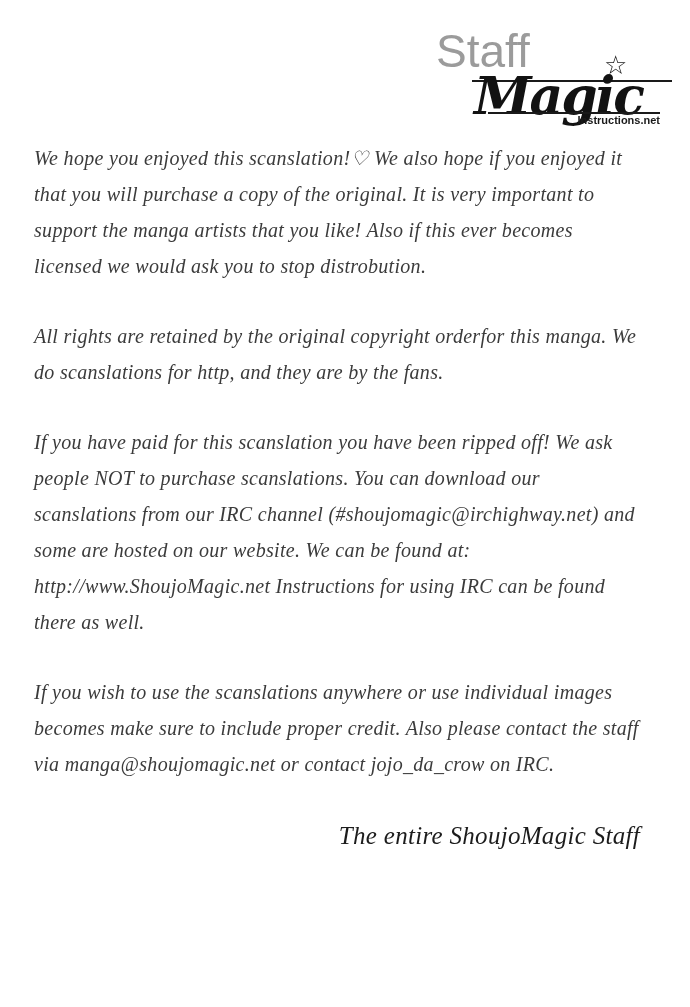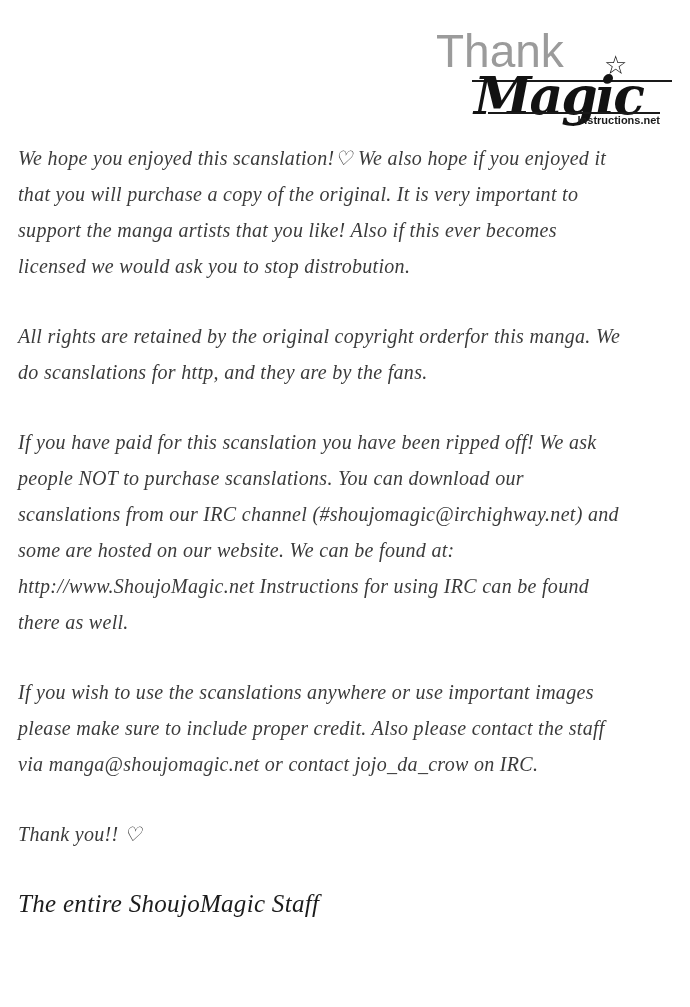--- a/index.html
+++ b/index.html
@@ -37,50 +37,49 @@
   }
   .logo-site{
     position:absolute;left:118px;top:88px;width:112px;
     text-align:right;
     font-family:"Liberation Sans", sans-serif;
     font-size:11px;font-weight:bold;color:#1a1a1a;
   }
 
   
   .content{
-    position:absolute;left:18px;top:140px;width:606px;
+    position:absolute;left:34px;top:140px;width:606px;
     font-family:"Liberation Serif", serif;
     font-style:italic;
     font-size:20px;line-height:36px;
     color:#3b3b3b;letter-spacing:0.3px;
   }
   .content p{margin:0 0 34px 0;}
   .content p.thanks{margin-bottom:32px;}
   .footer{
-    text-align:left;
+    text-align:right;
     font-size:25px;line-height:40px;
     color:#1c1c1c;
   }
 </style>
 </head>
 <body>
 
 <div class="page">
 
   <div class="logo">
-    <span class="logo-shoujo">Thank</span>
+    <span class="logo-shoujo">Staff</span>
     <span class="logo-line top"></span>
     <span class="logo-star">☆</span>
     <span class="logo-magic">Magic</span>
     <span class="logo-line bottom"></span>
     <span class="logo-site">Instructions.net</span>
   </div>
 
   <div class="content">
     <p>We hope you enjoyed this scanslation!♡  We also hope if you enjoyed it that you will purchase a copy of the original. It is very important to support the manga artists that you like! Also if this ever becomes licensed we would ask you to stop distrobution.</p>
     <p>All rights are retained by the original copyright orderfor this manga. We do scanslations for http, and they are by the fans.</p>
     <p>If you have paid for this scanslation you have been ripped off! We ask people NOT to purchase scanslations. You can download our scanslations from our IRC channel (#shoujomagic@irchighway.net) and some are hosted on our website. We can be found at: http://www.ShoujoMagic.net Instructions for using IRC can be found there as well.</p>
-    <p>If you wish to use the scanslations anywhere or use important images please make sure to include proper credit. Also please contact the staff via manga@shoujomagic.net or contact jojo_da_crow on IRC.</p>
-    <p class="thanks">Thank you!! ♡</p>
+    <p>If you wish to use the scanslations anywhere or use individual images becomes make sure to include proper credit. Also please contact the staff via manga@shoujomagic.net or contact jojo_da_crow on IRC.</p>
     <div class="footer">The entire ShoujoMagic Staff</div>
   </div>
 
 </div>
 
 </body></html>

